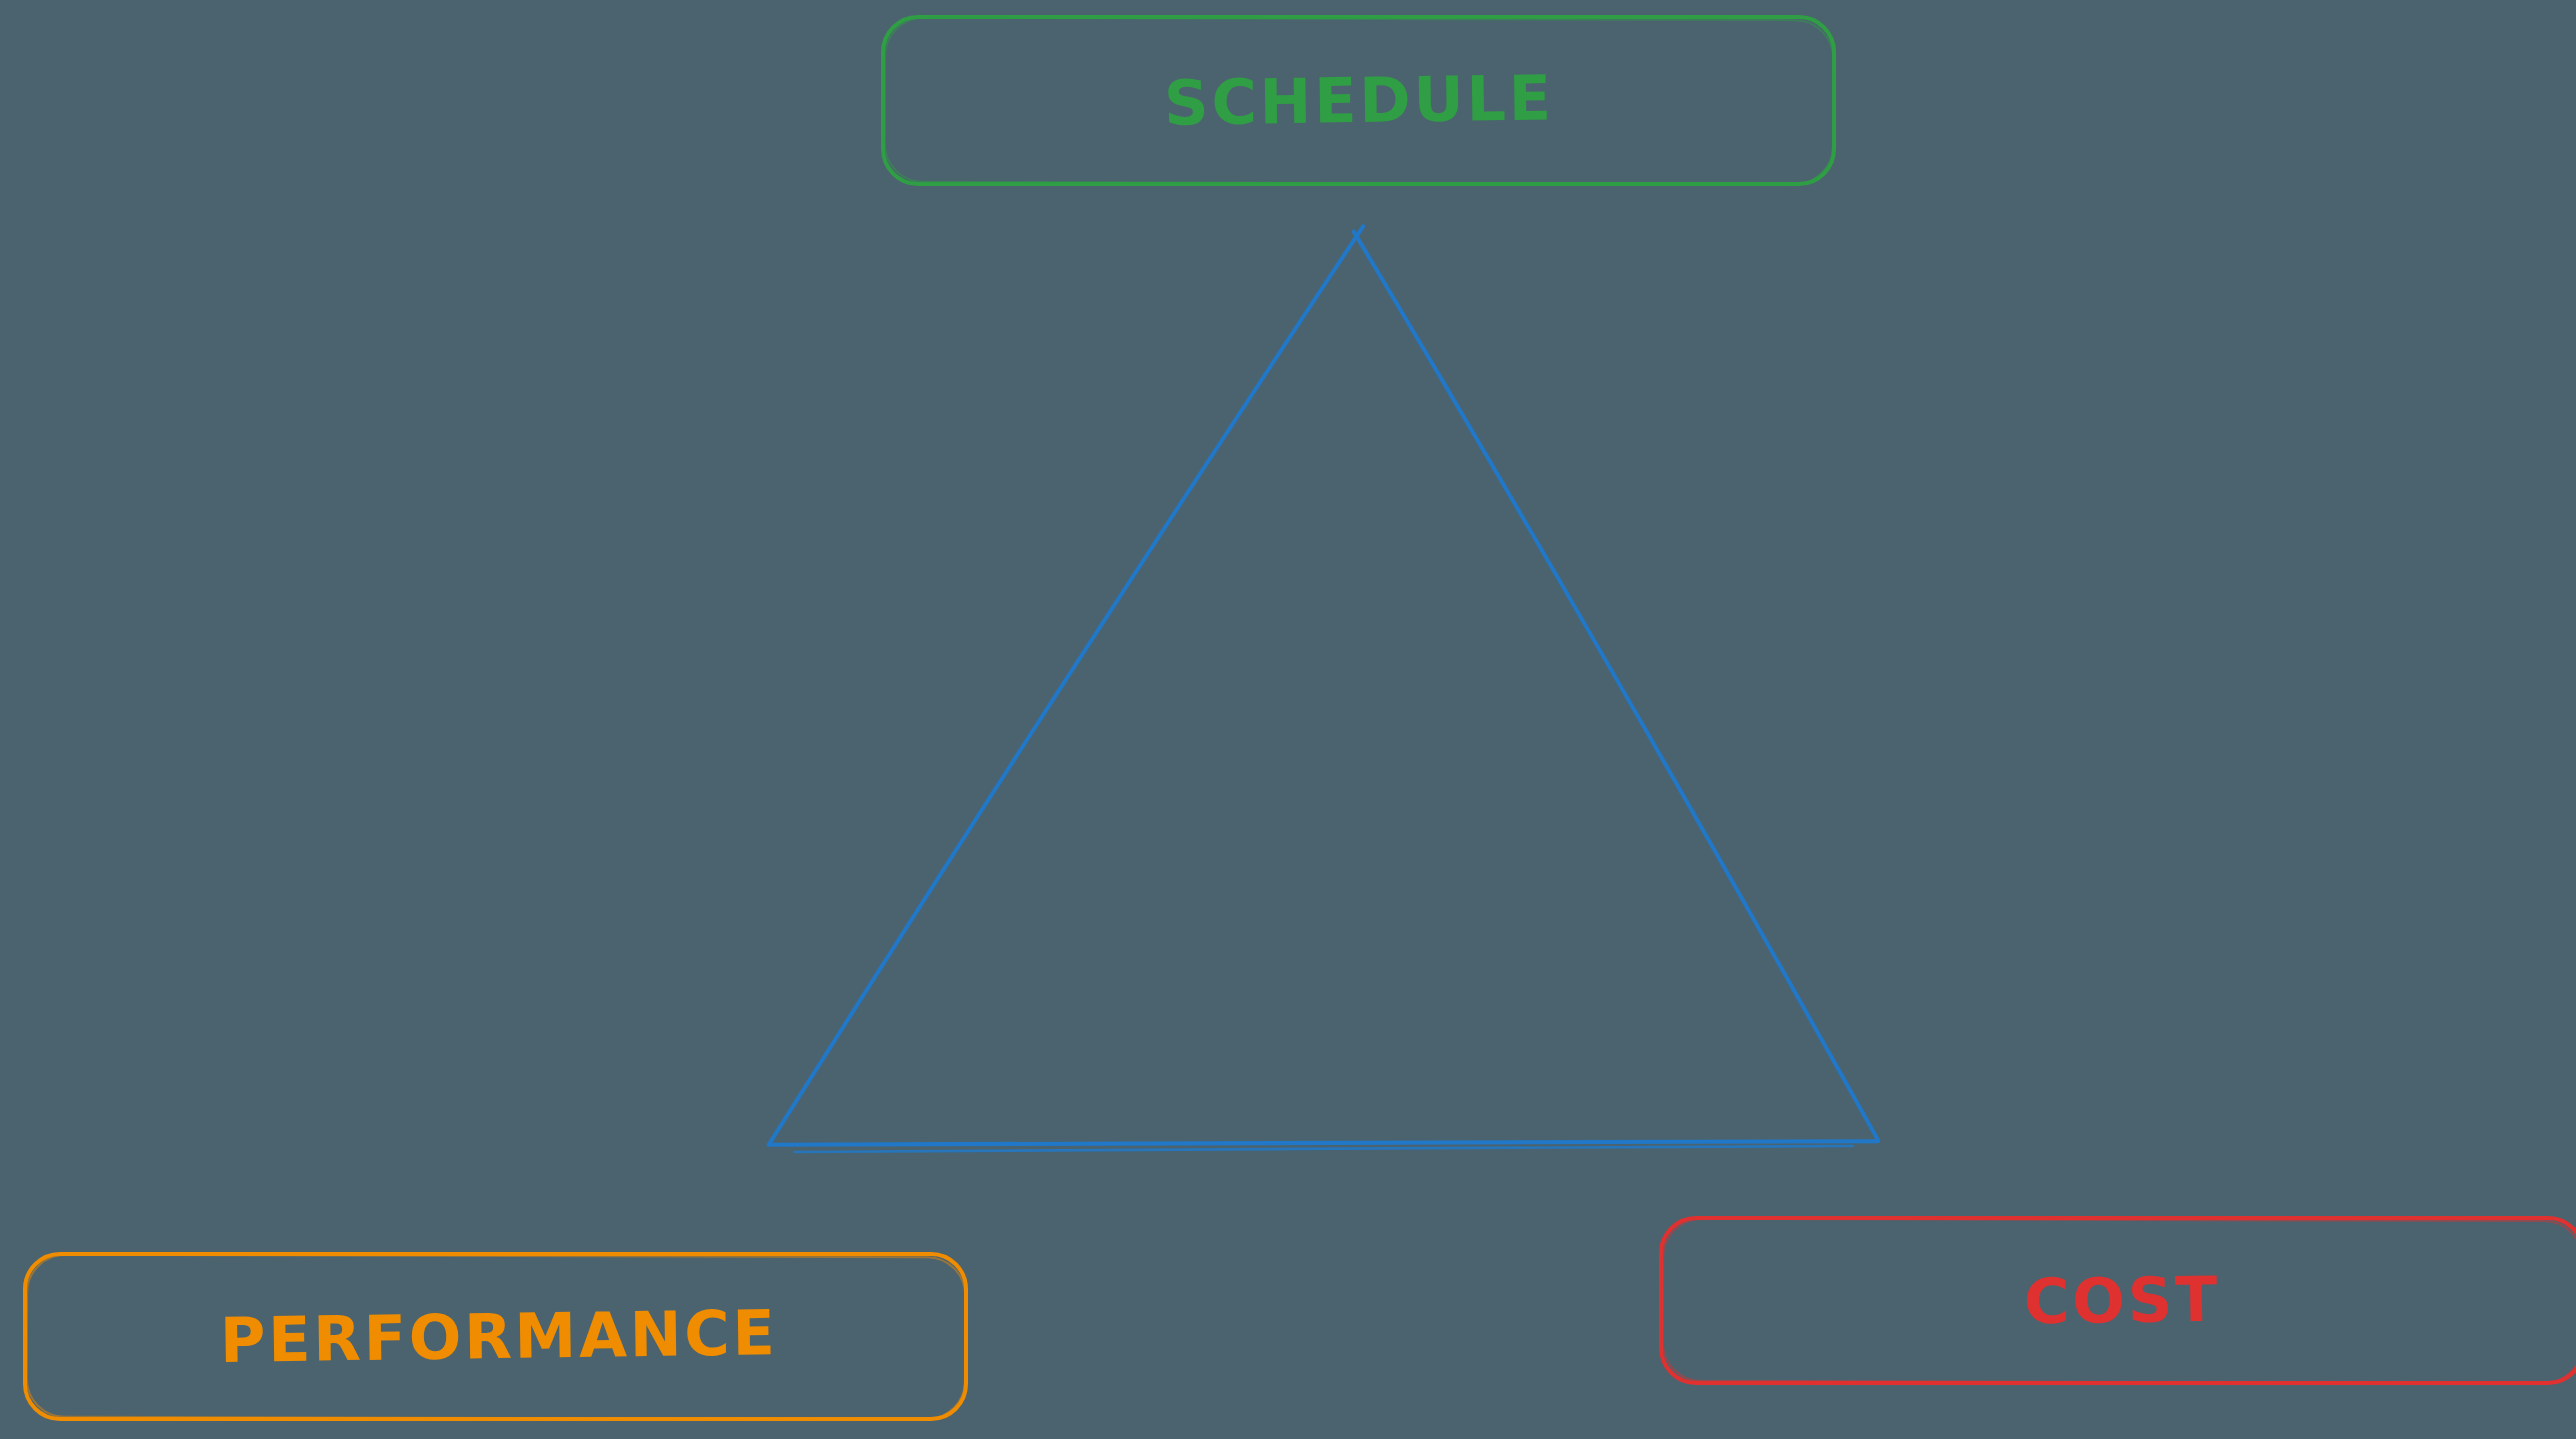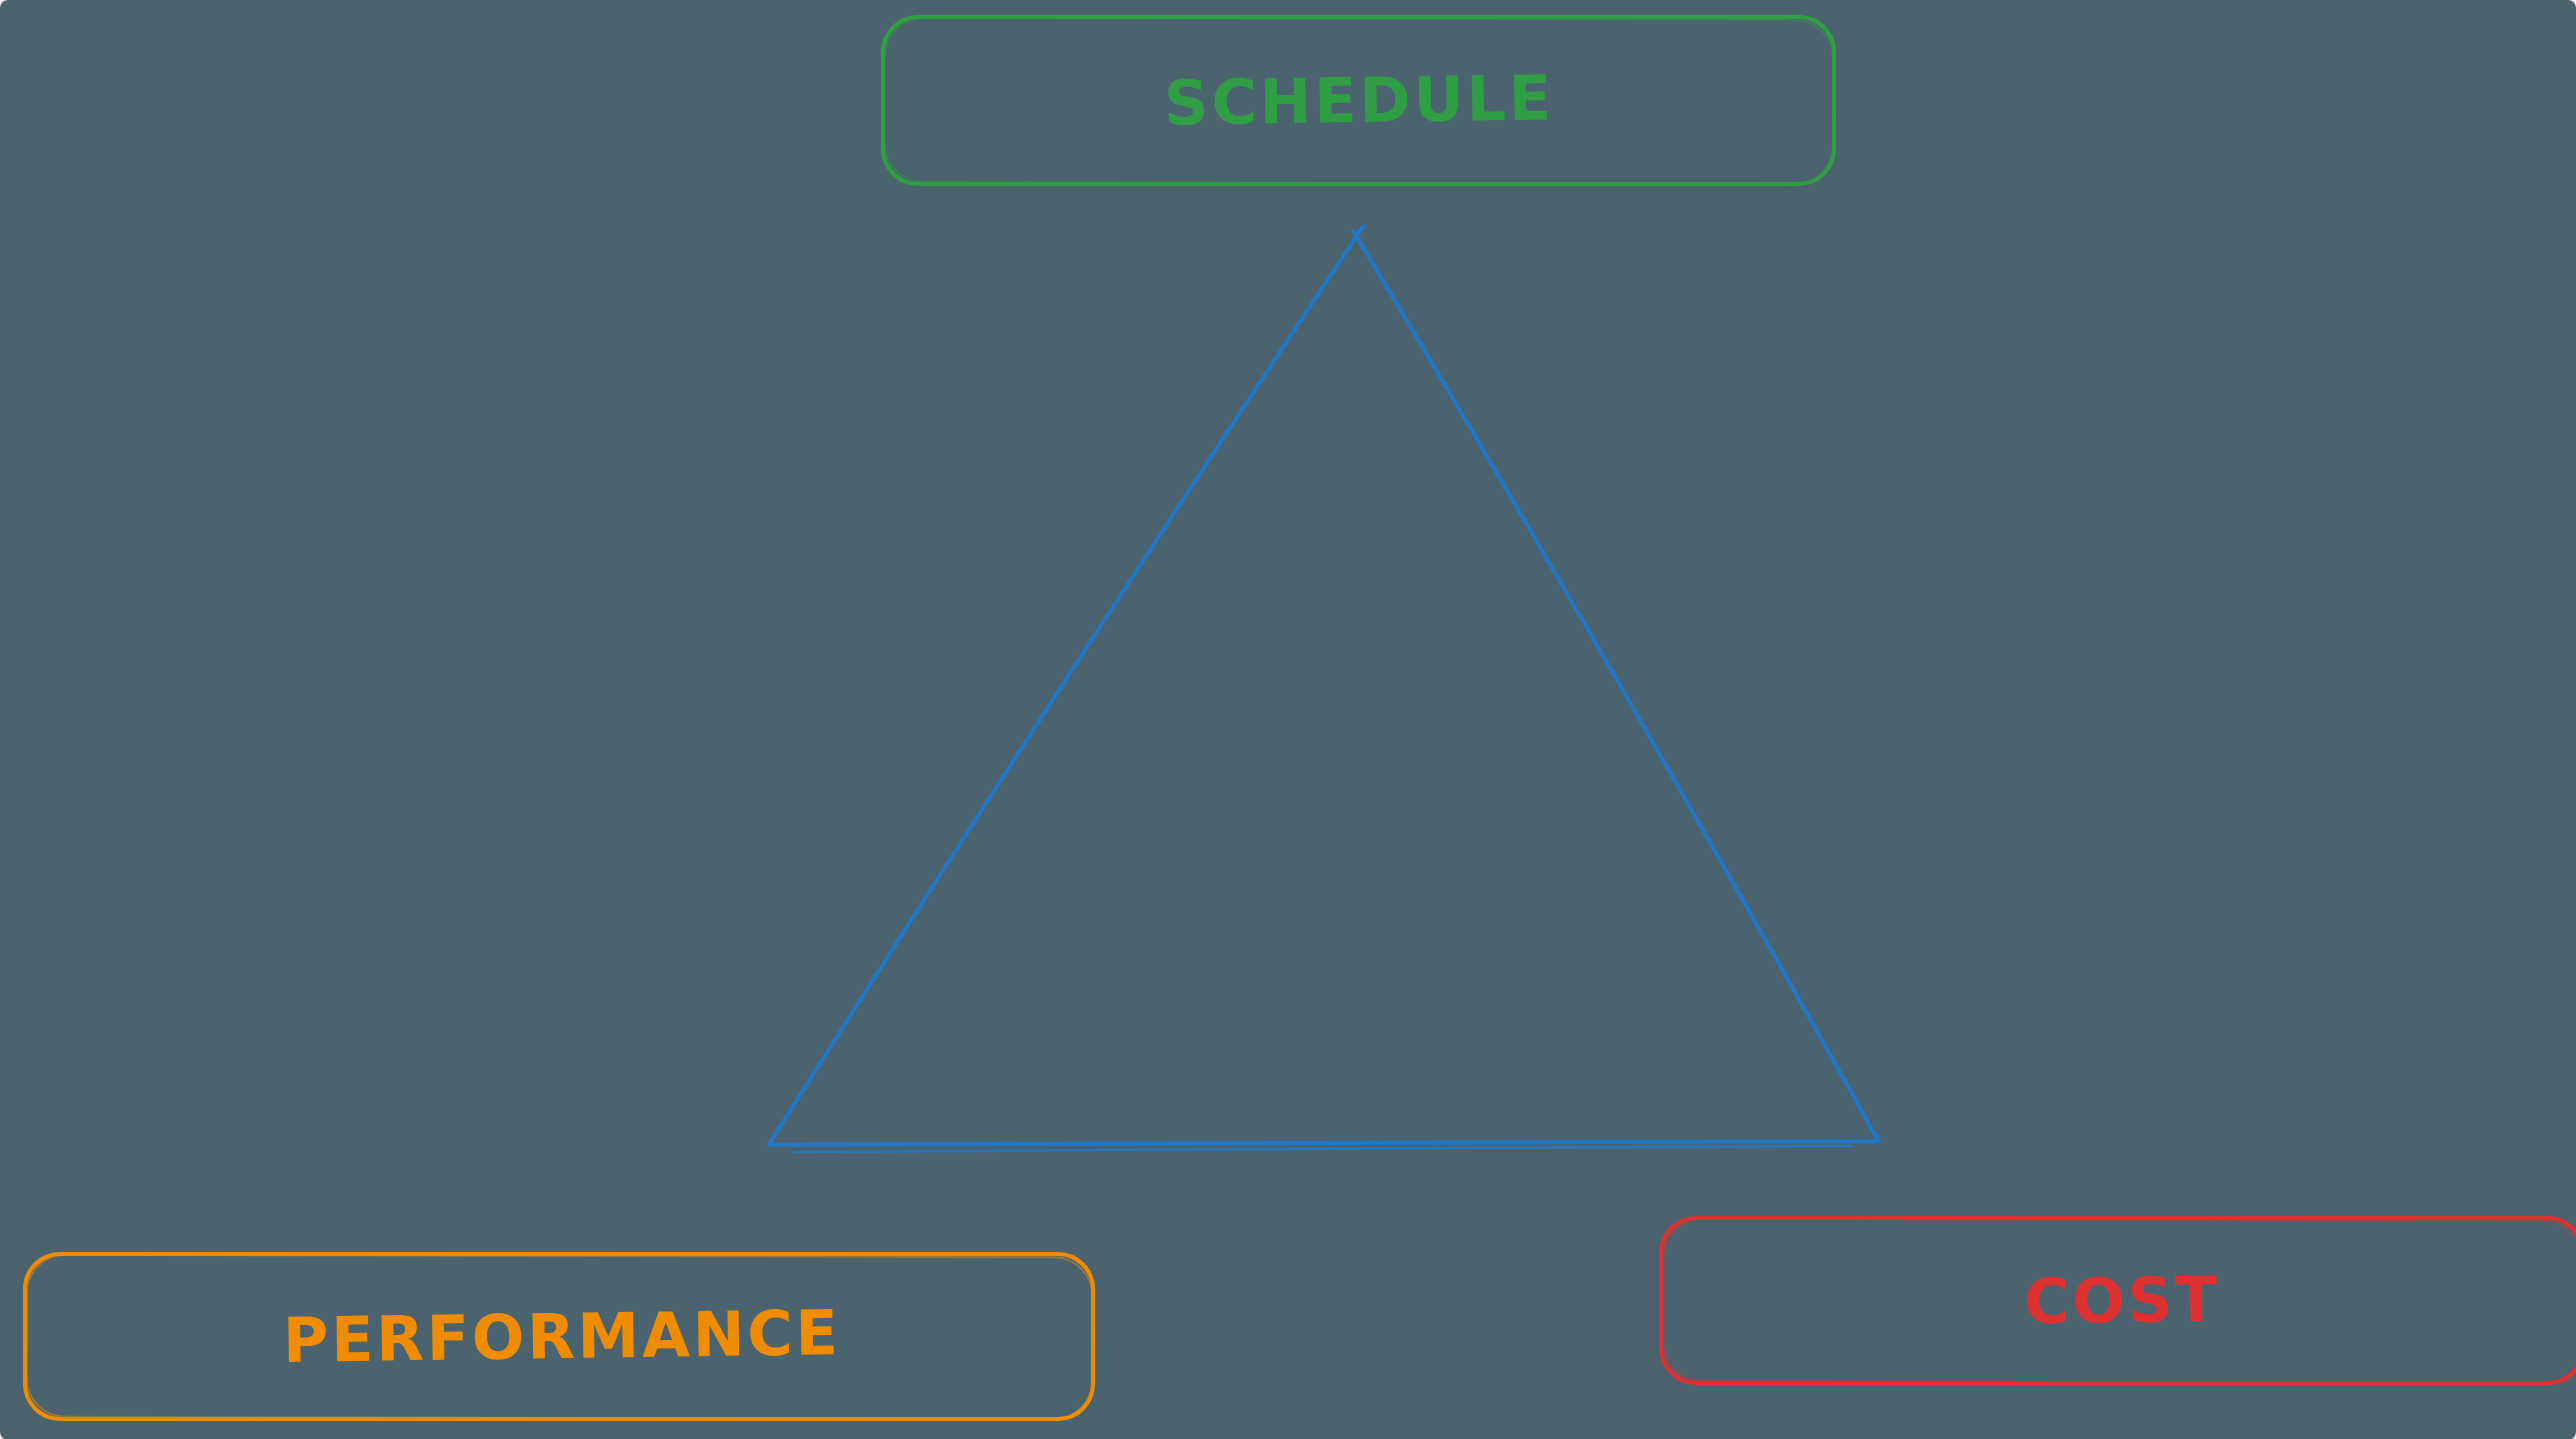--- a/index.html
+++ b/index.html
@@ -31,21 +31,21 @@
     position: absolute;
     inset: -1.3px;
     border: 2px solid;
     border-color: inherit;
     border-radius: 39px;
     opacity: 0.45;
     transform: rotate(0.15deg);
     pointer-events: none;
   }
   .node-schedule   { left: 881px; top: 14.8px;   width: 955px; height: 171px; }
-  .node-performance{ left: 23px;   top: 1252px; width: 1072px; height: 169px; padding-left: 6px; }
+  .node-performance{ left: 23px;   top: 1252px; width: 945px; height: 169px; padding-left: 6px; }
   .node-cost       { left: 1631px; top: 1216px; width: 926px; height: 169px; }
   .label {
     font-weight: bold;
     font-size: 62px;
     letter-spacing: 2.7px;
     transform: rotate(-0.8deg);
     white-space: nowrap;
     user-select: none;
   }
   .triangle-svg {
@@ -57,21 +57,21 @@
   }
   .triangle-svg path {
     fill: none;
     stroke-linecap: round;
     stroke-linejoin: round;
   }
 </style>
 </head>
 <body>
 
-<div class="canvas" style="background-color: rgb(75, 99, 110); border-radius: 8px;">
+<div class="canvas" style="background-color: rgb(75, 99, 110);">
 
   <svg class="triangle-svg" viewBox="0 0 3840 2146">
     <path stroke-width="6" d="M 2032 337 C 1725 800 1432 1252 1146 1706" style="stroke: rgb(33, 120, 200);"></path>
     <path stroke-width="6" d="M 2018 345 C 2286 792 2546 1246 2800 1700" style="stroke: rgb(33, 120, 200);"></path>
     <path stroke-width="6" d="M 1146 1706 C 1700 1703 2250 1698 2799 1701" style="stroke: rgb(33, 120, 200);"></path>
     <path stroke-width="4" opacity="0.85" d="M 1184 1717 C 1700 1714 2250 1710 2762 1708" style="stroke: rgb(33, 120, 200);"></path>
   </svg>
 
   <div class="node node-schedule" style="border-color: rgb(47, 158, 68);">
     <span class="label" style="color: rgb(47, 158, 68);">SCHEDULE</span>

